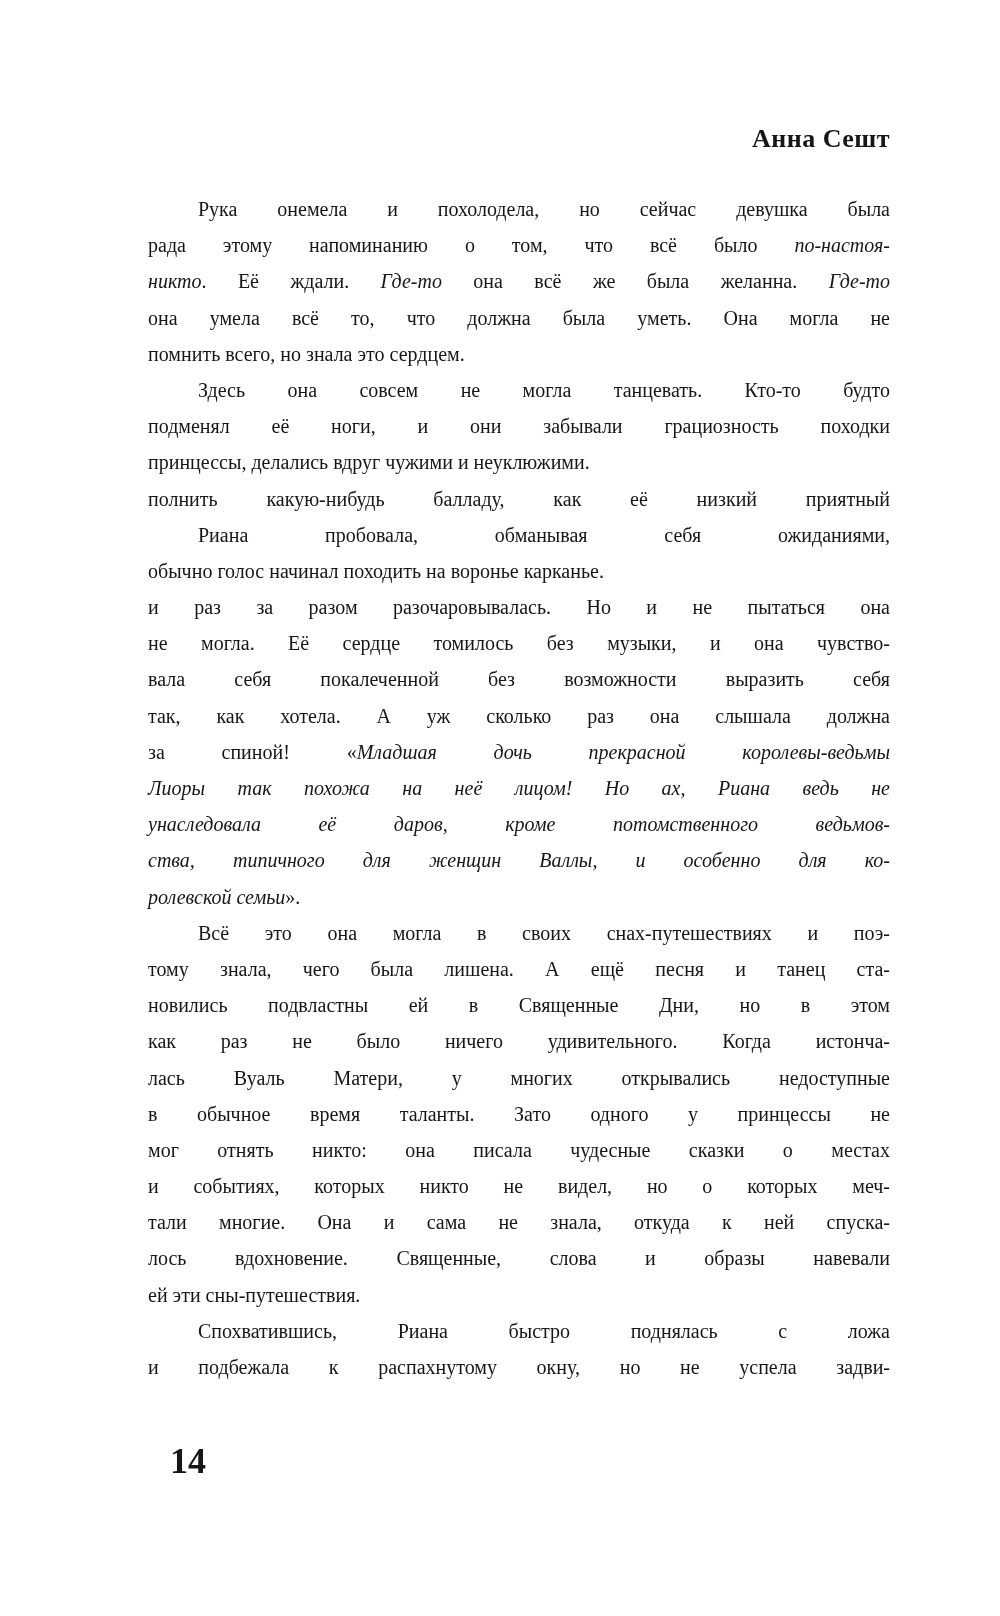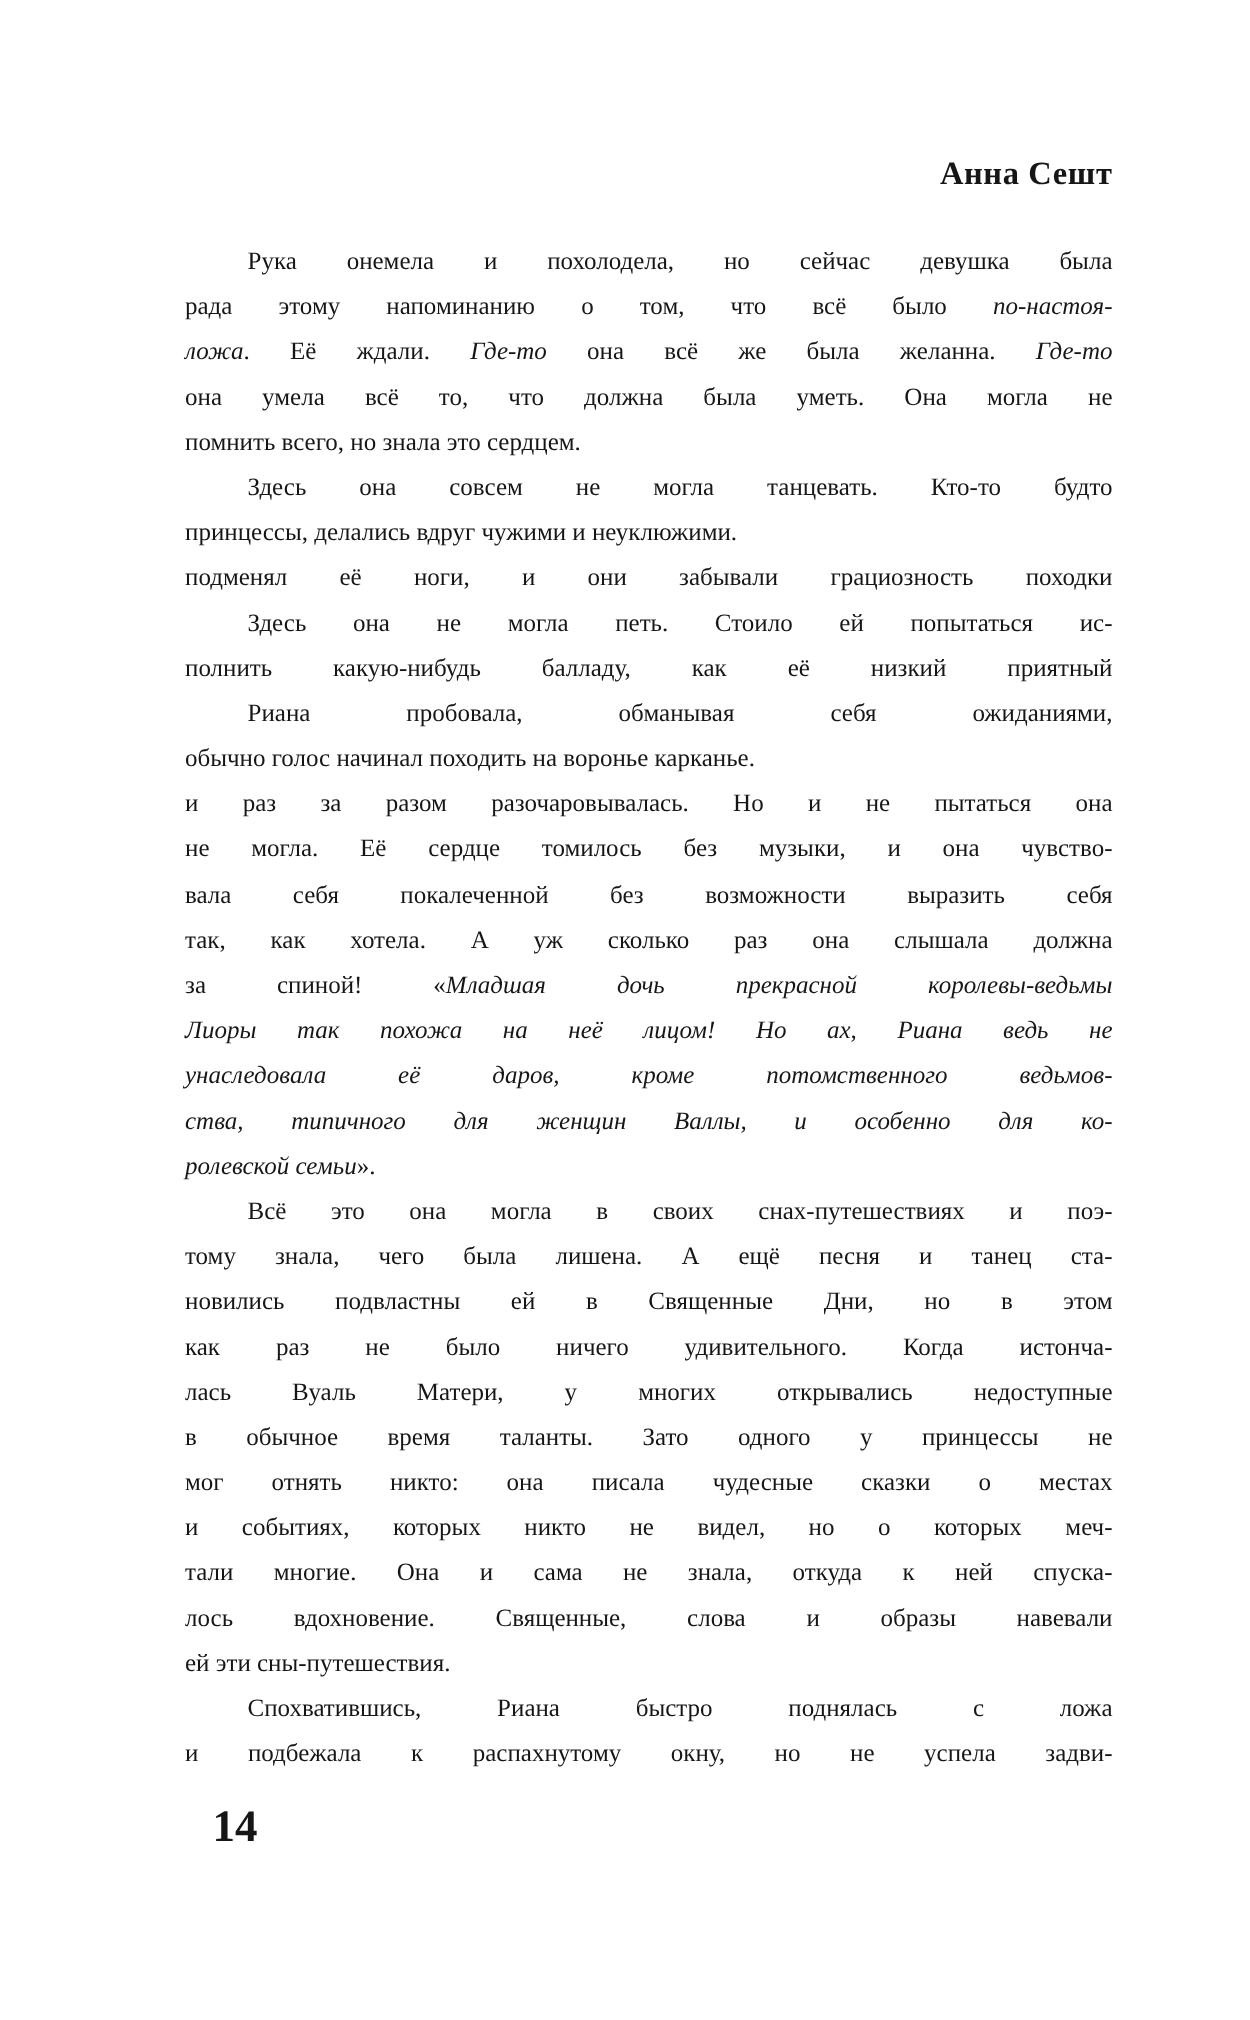--- a/index.html
+++ b/index.html
@@ -65,27 +65,26 @@
 </style>
 </head>
 <body style="background: rgb(255, 255, 255);">
 
 <div class="page">
   <div class="running-header">Анна Сешт</div>
 
   <div class="body-text" id="page-body">
       <div class="line indent"><span>Рука онемела и похолодела, но сейчас девушка была</span></div>
       <div class="line"><span>рада этому напоминанию о том, что всё было </span><span class="it">по-настоя-</span></div>
-      <div class="line"><span class="it">ложа</span><span>. Её ждали. </span><span class="it">Где-то</span><span> она всё же была желанна. </span><span class="it">Где-то</span></div>
+      <div class="line"><span class="it">никто</span><span>. Её ждали. </span><span class="it">Где-то</span><span> она всё же была желанна. </span><span class="it">Где-то</span></div>
       <div class="line"><span>она умела всё то, что должна была уметь. Она могла не</span></div>
       <div class="line end"><span>помнить всего, но знала это сердцем.</span></div>
       <div class="line indent"><span>Здесь она совсем не могла танцевать. Кто-то будто</span></div>
+      <div class="line"><span>подменял её ноги, и они забывали грациозность походки</span></div>
       <div class="line end"><span>принцессы, делались вдруг чужими и неуклюжими.</span></div>
-      <div class="line"><span>подменял её ноги, и они забывали грациозность походки</span></div>
-      <div class="line indent"><span>Здесь она не могла петь. Стоило ей попытаться ис-</span></div>
       <div class="line"><span>полнить какую-нибудь балладу, как её низкий приятный</span></div>
       <div class="line indent"><span>Риана пробовала, обманывая себя ожиданиями,</span></div>
       <div class="line end"><span>обычно голос начинал походить на воронье карканье.</span></div>
       <div class="line"><span>и раз за разом разочаровывалась. Но и не пытаться она</span></div>
       <div class="line"><span>не могла. Её сердце томилось без музыки, и она чувство-</span></div>
       <div class="line"><span>вала себя покалеченной без возможности выразить себя</span></div>
       <div class="line"><span>так, как хотела. А уж сколько раз она слышала должна</span></div>
       <div class="line"><span>за спиной! «</span><span class="it">Младшая дочь прекрасной королевы-ведьмы</span></div>
       <div class="line"><span class="it">Лиоры так похожа на неё лицом! Но ах, Риана ведь не</span></div>
       <div class="line"><span class="it">унаследовала её даров, кроме потомственного ведьмов-</span></div>

